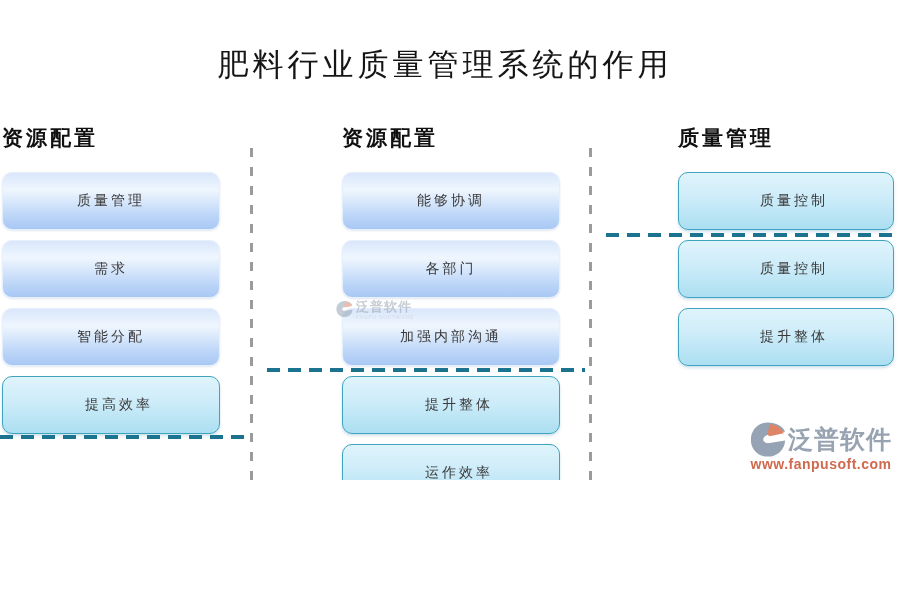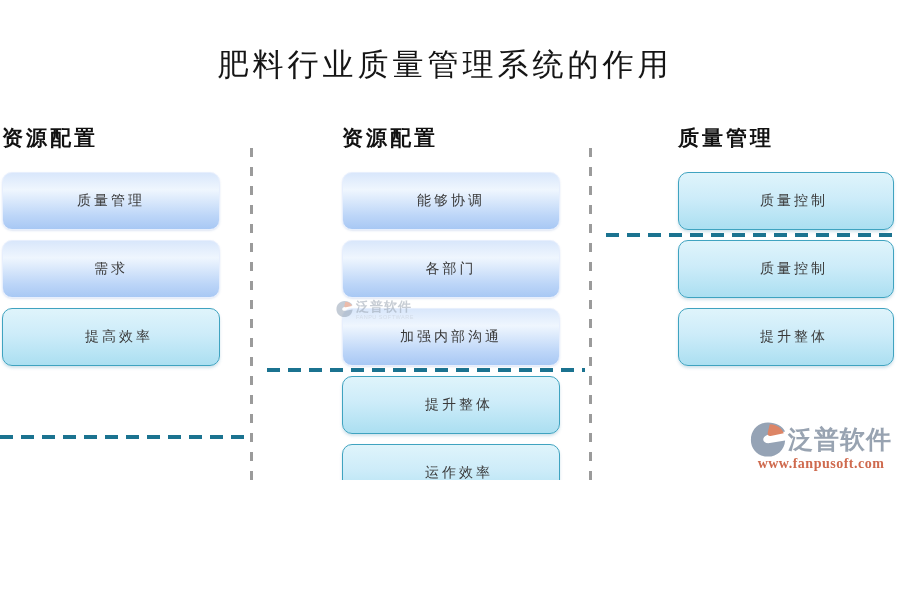--- a/index.html
+++ b/index.html
@@ -52,38 +52,39 @@
   .wm-brand{font-family:"Liberation Sans","DejaVu Sans",sans-serif;font-weight:700;font-size:13px;color:#9aa5b2;letter-spacing:1px;}
   .wm-sub{font-family:"Liberation Sans","DejaVu Sans",sans-serif;font-size:5.5px;color:#c6cdd6;letter-spacing:0.5px;margin-top:2px;}
   
   .footer-logo{position:absolute;right:8px;bottom:8px;text-align:center;}
   .fl-row{display:flex;align-items:center;gap:2px;}
   .fl-brand{
     font-family:"Liberation Sans","DejaVu Sans",sans-serif;font-weight:700;
     font-size:25px;color:var(--brand-gray,#98a3b1);letter-spacing:1px;
   }
   .fl-url{
-    font-family:Liberation Serif, serif;font-weight:700;
+    font-family:Liberation Sans, sans-serif;font-weight:700;
     font-size:14px;color:var(--brand-orange,#cf6a4e);margin-top:-2px;letter-spacing:0.5px;
   }
 </style>
 </head>
 <body>
 
 <div class="canvas">
 
   <h1 class="title">肥料行业质量管理系统的作用</h1>
 
   <div class="vline" style="left:250px"></div>
   <div class="vline" style="left:589px"></div>
 
   <div class="col" style="left:2px;width:218px">
     <div class="col-header">资源配置</div>
     <div class="box blue">质量管理</div>
     <div class="box blue">需求</div>
+    <div class="box blue">智能分配</div>
     <div class="box cyan">提高效率</div>
   </div>
   <div class="hdash" style="top:435px;left:0;width:245px"></div>
 
   <div class="col" style="left:342px;width:218px">
     <div class="col-header">资源配置</div>
     <div class="box blue">能够协调</div>
     <div class="box blue">各部门</div>
     <div class="box blue">加强内部沟通</div>
     <div class="box cyan">提升整体</div>

